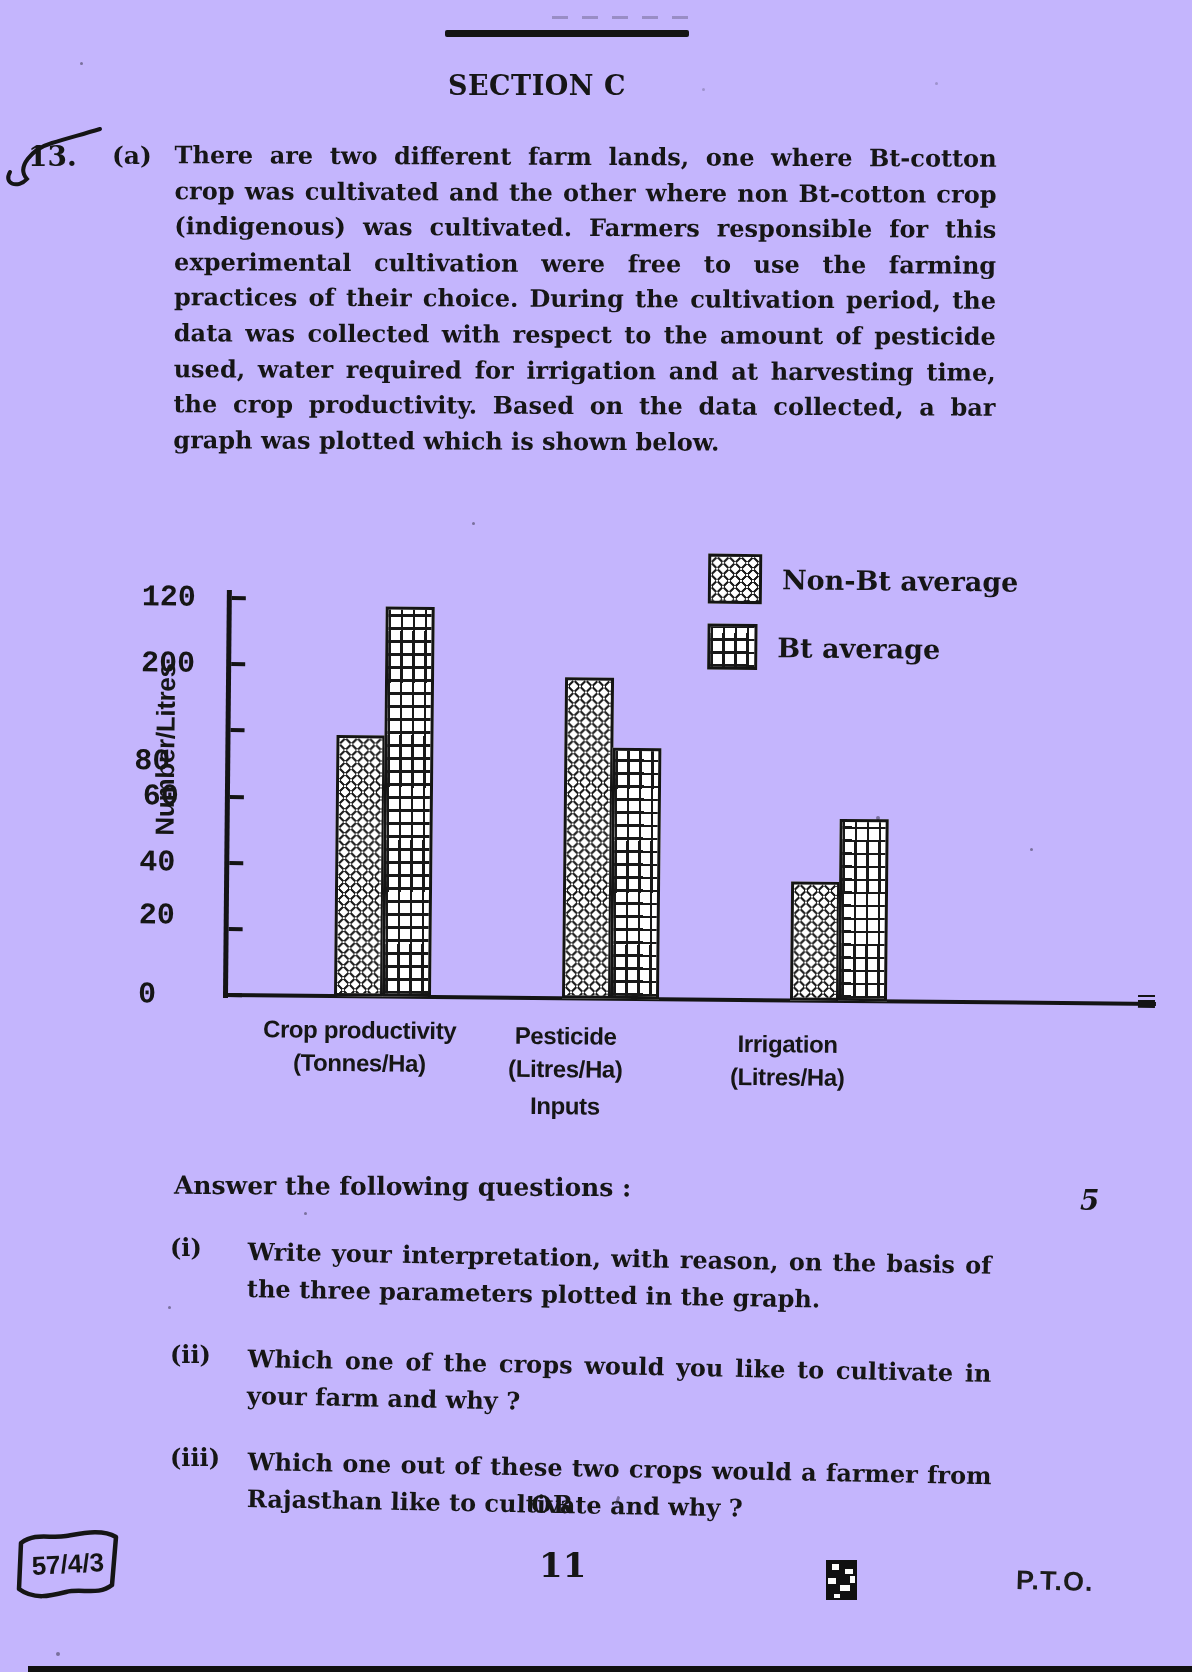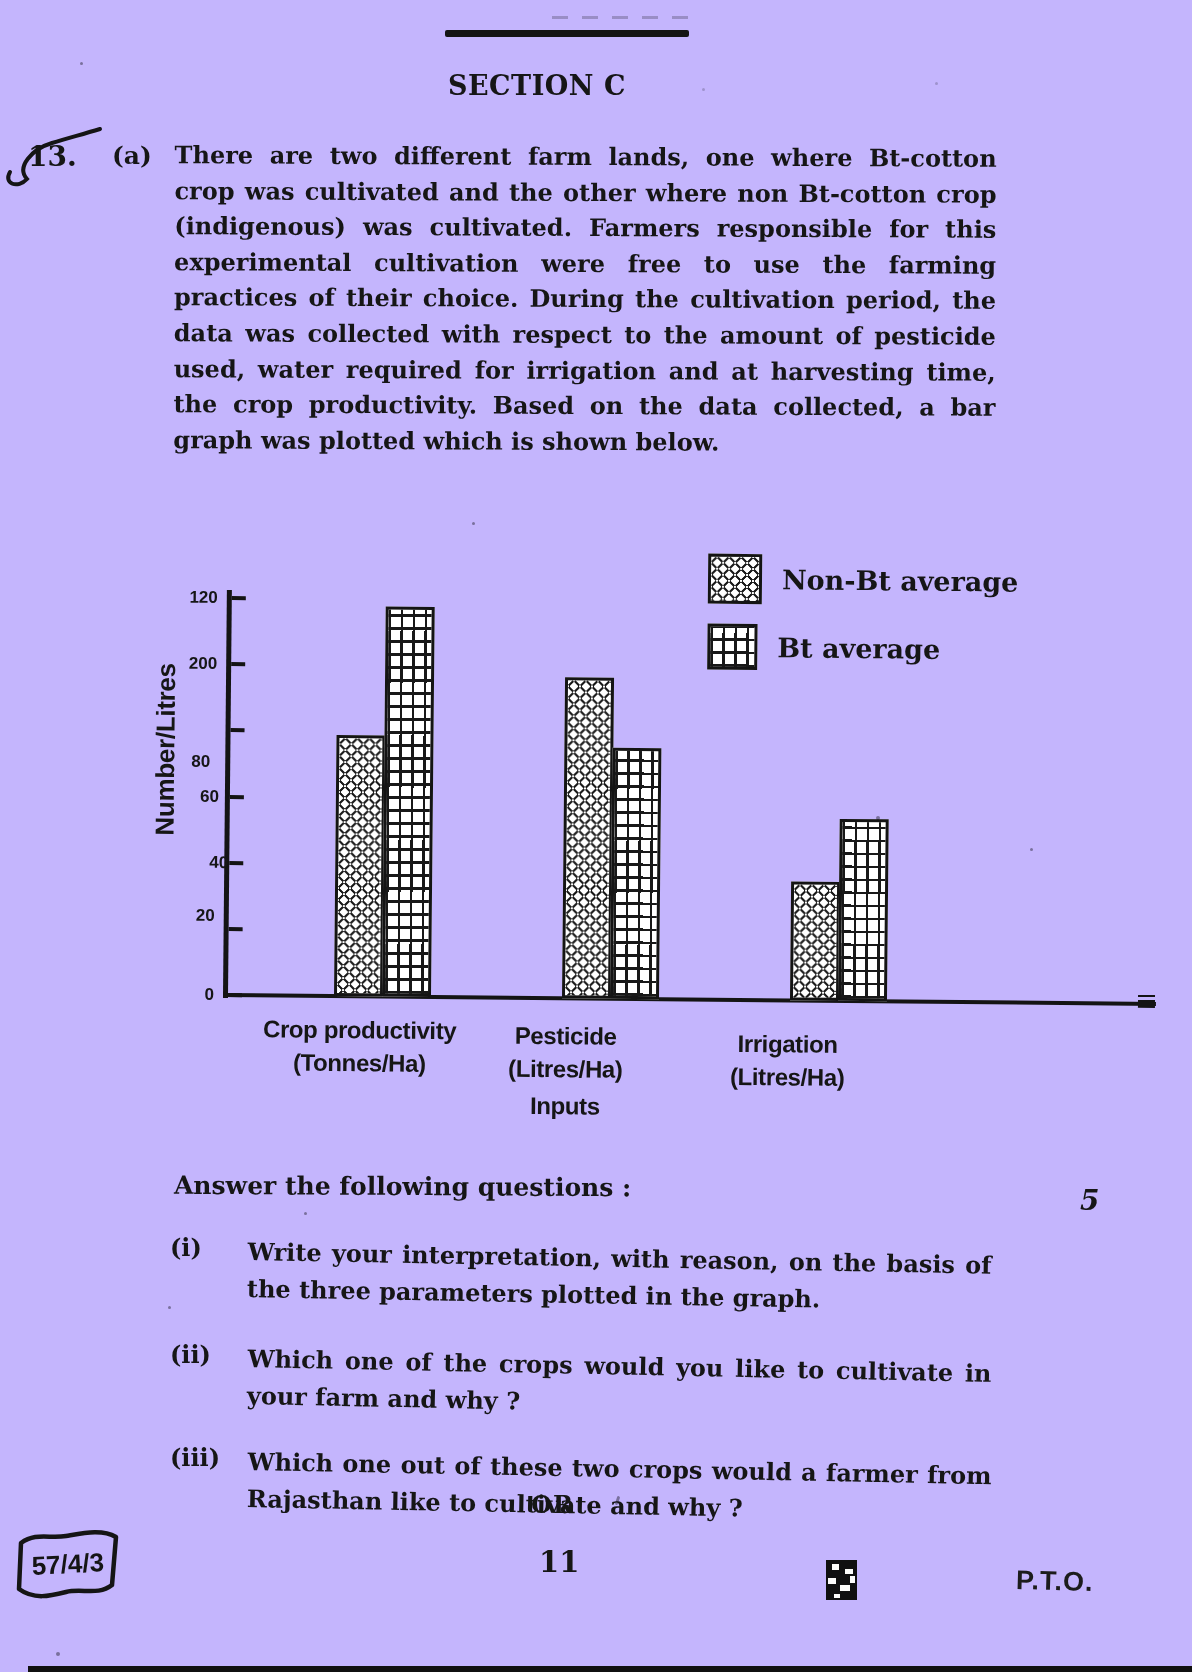--- a/index.html
+++ b/index.html
@@ -20,22 +20,22 @@
   
   #chart{left:0;top:0;width:1192px;height:1672px;transform:rotate(.55deg);
          transform-origin:226px 995px;pointer-events:none;}
   #y-axis-line{left:223px;top:590px;width:5px;height:408px;background:#141414;}
   #x-baseline{left:223px;top:993px;width:933px;height:4px;background:#141414;}
   #axis-end-mark{left:1138px;top:984px;width:17px;height:15px;
     background:repeating-linear-gradient(0deg,#141414 0 2.4px,transparent 2.4px 5.4px);}
   #y-axis-title{left:14px;top:734px;width:300px;height:32px;text-align:center;
     font:700 26px "Liberation Sans",sans-serif;letter-spacing:-.3px;transform:rotate(-90deg);}
   .tickmark{position:absolute;background:#141414;}
-  .ticklabel{position:absolute;text-align:right;font-size:17px;font-weight:700;
-    font-family:Liberation Sans, sans-serif;height:32px;line-height:32px;}
+  .ticklabel{position:absolute;font-size:30px;font-weight:700;
+    font-family:Liberation Mono, monospace;height:32px;line-height:32px;}
   .bar{position:absolute;border:3px solid #141414;box-sizing:border-box;}
   .pat-nonbt{background-color:#fff;background-image:
     radial-gradient(circle at 6px 6px,transparent 0 3.9px,#181818 3.9px 5.5px,transparent 5.5px),
     radial-gradient(circle at 0 0,transparent 0 3.9px,#181818 3.9px 5.5px,transparent 5.5px),
     radial-gradient(circle at 12px 0,transparent 0 3.9px,#181818 3.9px 5.5px,transparent 5.5px),
     radial-gradient(circle at 0 12px,transparent 0 3.9px,#181818 3.9px 5.5px,transparent 5.5px),
     radial-gradient(circle at 12px 12px,transparent 0 3.9px,#181818 3.9px 5.5px,transparent 5.5px);
     background-size:12px 12px;}
   .pat-bt{background-color:#fff;background-image:
     repeating-linear-gradient(0deg,#181818 0 2.5px,transparent 2.5px 13px),
@@ -50,21 +50,21 @@
   .legend-label{margin-left:20px;font-size:27px;font-weight:700;white-space:nowrap;}
   
   #answer-prompt{left:174px;top:1172px;font-size:25px;font-weight:700;transform:rotate(.3deg);}
   #marks{left:1080px;top:1184px;font-size:28px;font-weight:700;font-style:italic;}
   .q-item-num{position:absolute;left:170px;width:70px;font-size:24px;font-weight:700;}
   .q-item-text{position:absolute;left:248px;width:744px;font-size:24px;font-weight:700;
     line-height:37px;text-align:justify;transform-origin:left top;}
   
   #or-separator{left:531px;top:1490px;font-size:24px;font-weight:700;letter-spacing:1px;}
   #paper-code-flag{left:14px;top:1526px;}
-  #page-number{left:539px;top:1545px;font-size:29px;font-weight:700;}
+  #page-number{left:539px;top:1545px;font-size:34px;font-weight:700;}
   #stamp{left:826px;top:1560px;}
   #pto{left:1016px;top:1566px;font:700 27px "Liberation Sans",sans-serif;
     letter-spacing:1px;transform:rotate(1.6deg);color:#1c1c1c;}
   #bottom-edge{left:28px;top:1666px;width:1164px;height:6px;background:#101010;}
   .speck{position:absolute;background:rgba(0,0,0,.38);border-radius:50%;}
 </style>
 </head>
 <body>
 
 <div id="page">
@@ -84,21 +84,21 @@
     <div class="abs" id="y-axis-title">Number/Litres</div>
     <div class="abs" id="y-axis-line"></div>
     <div class="abs" id="x-baseline"></div>
     <div class="abs" id="axis-end-mark"></div>
     <div class="abs" id="plot">
         <div class="tickmark" style="left: 228px; top: 993px; width: 14px; height: 4px;"></div>
         <div class="ticklabel" style="left: 138px; top: 979px; width: 76px;">0</div>
         <div class="tickmark" style="left: 228px; top: 926.84px; width: 14px; height: 4px;"></div>
         <div class="ticklabel" style="left: 138px; top: 900px; width: 76px;">20</div>
         <div class="tickmark" style="left: 228px; top: 860.68px; width: 14px; height: 4px;"></div>
-        <div class="ticklabel" style="left: 151px; top: 846.68px; width: 76px;">40</div>
+        <div class="ticklabel" style="left: 138px; top: 846.68px; width: 76px;">40</div>
         <div class="tickmark" style="left: 228px; top: 794.52px; width: 14px; height: 4px;"></div>
         <div class="ticklabel" style="left: 141px; top: 780.52px; width: 76px;">60</div>
         <div class="tickmark" style="left: 228px; top: 728.36px; width: 14px; height: 4px;"></div>
         <div class="ticklabel" style="left: 132px; top: 714.36px; width: 76px; margin-top: 32px;">80</div>
         <div class="tickmark" style="left: 228px; top: 662.2px; width: 14px; height: 4px;"></div>
         <div class="ticklabel" style="left: 138px; top: 648.2px; width: 76px;">200</div>
         <div class="tickmark" style="left: 228px; top: 596.04px; width: 14px; height: 4px;"></div>
         <div class="ticklabel" style="left: 138px; top: 582.04px; width: 76px;">120</div>
         <div class="bar pat-nonbt" style="left: 334px; top: 734px; width: 49px; height: 261px;"></div>
         <div class="bar pat-nonbt" style="left: 562px; top: 674px; width: 49px; height: 321px;"></div>

